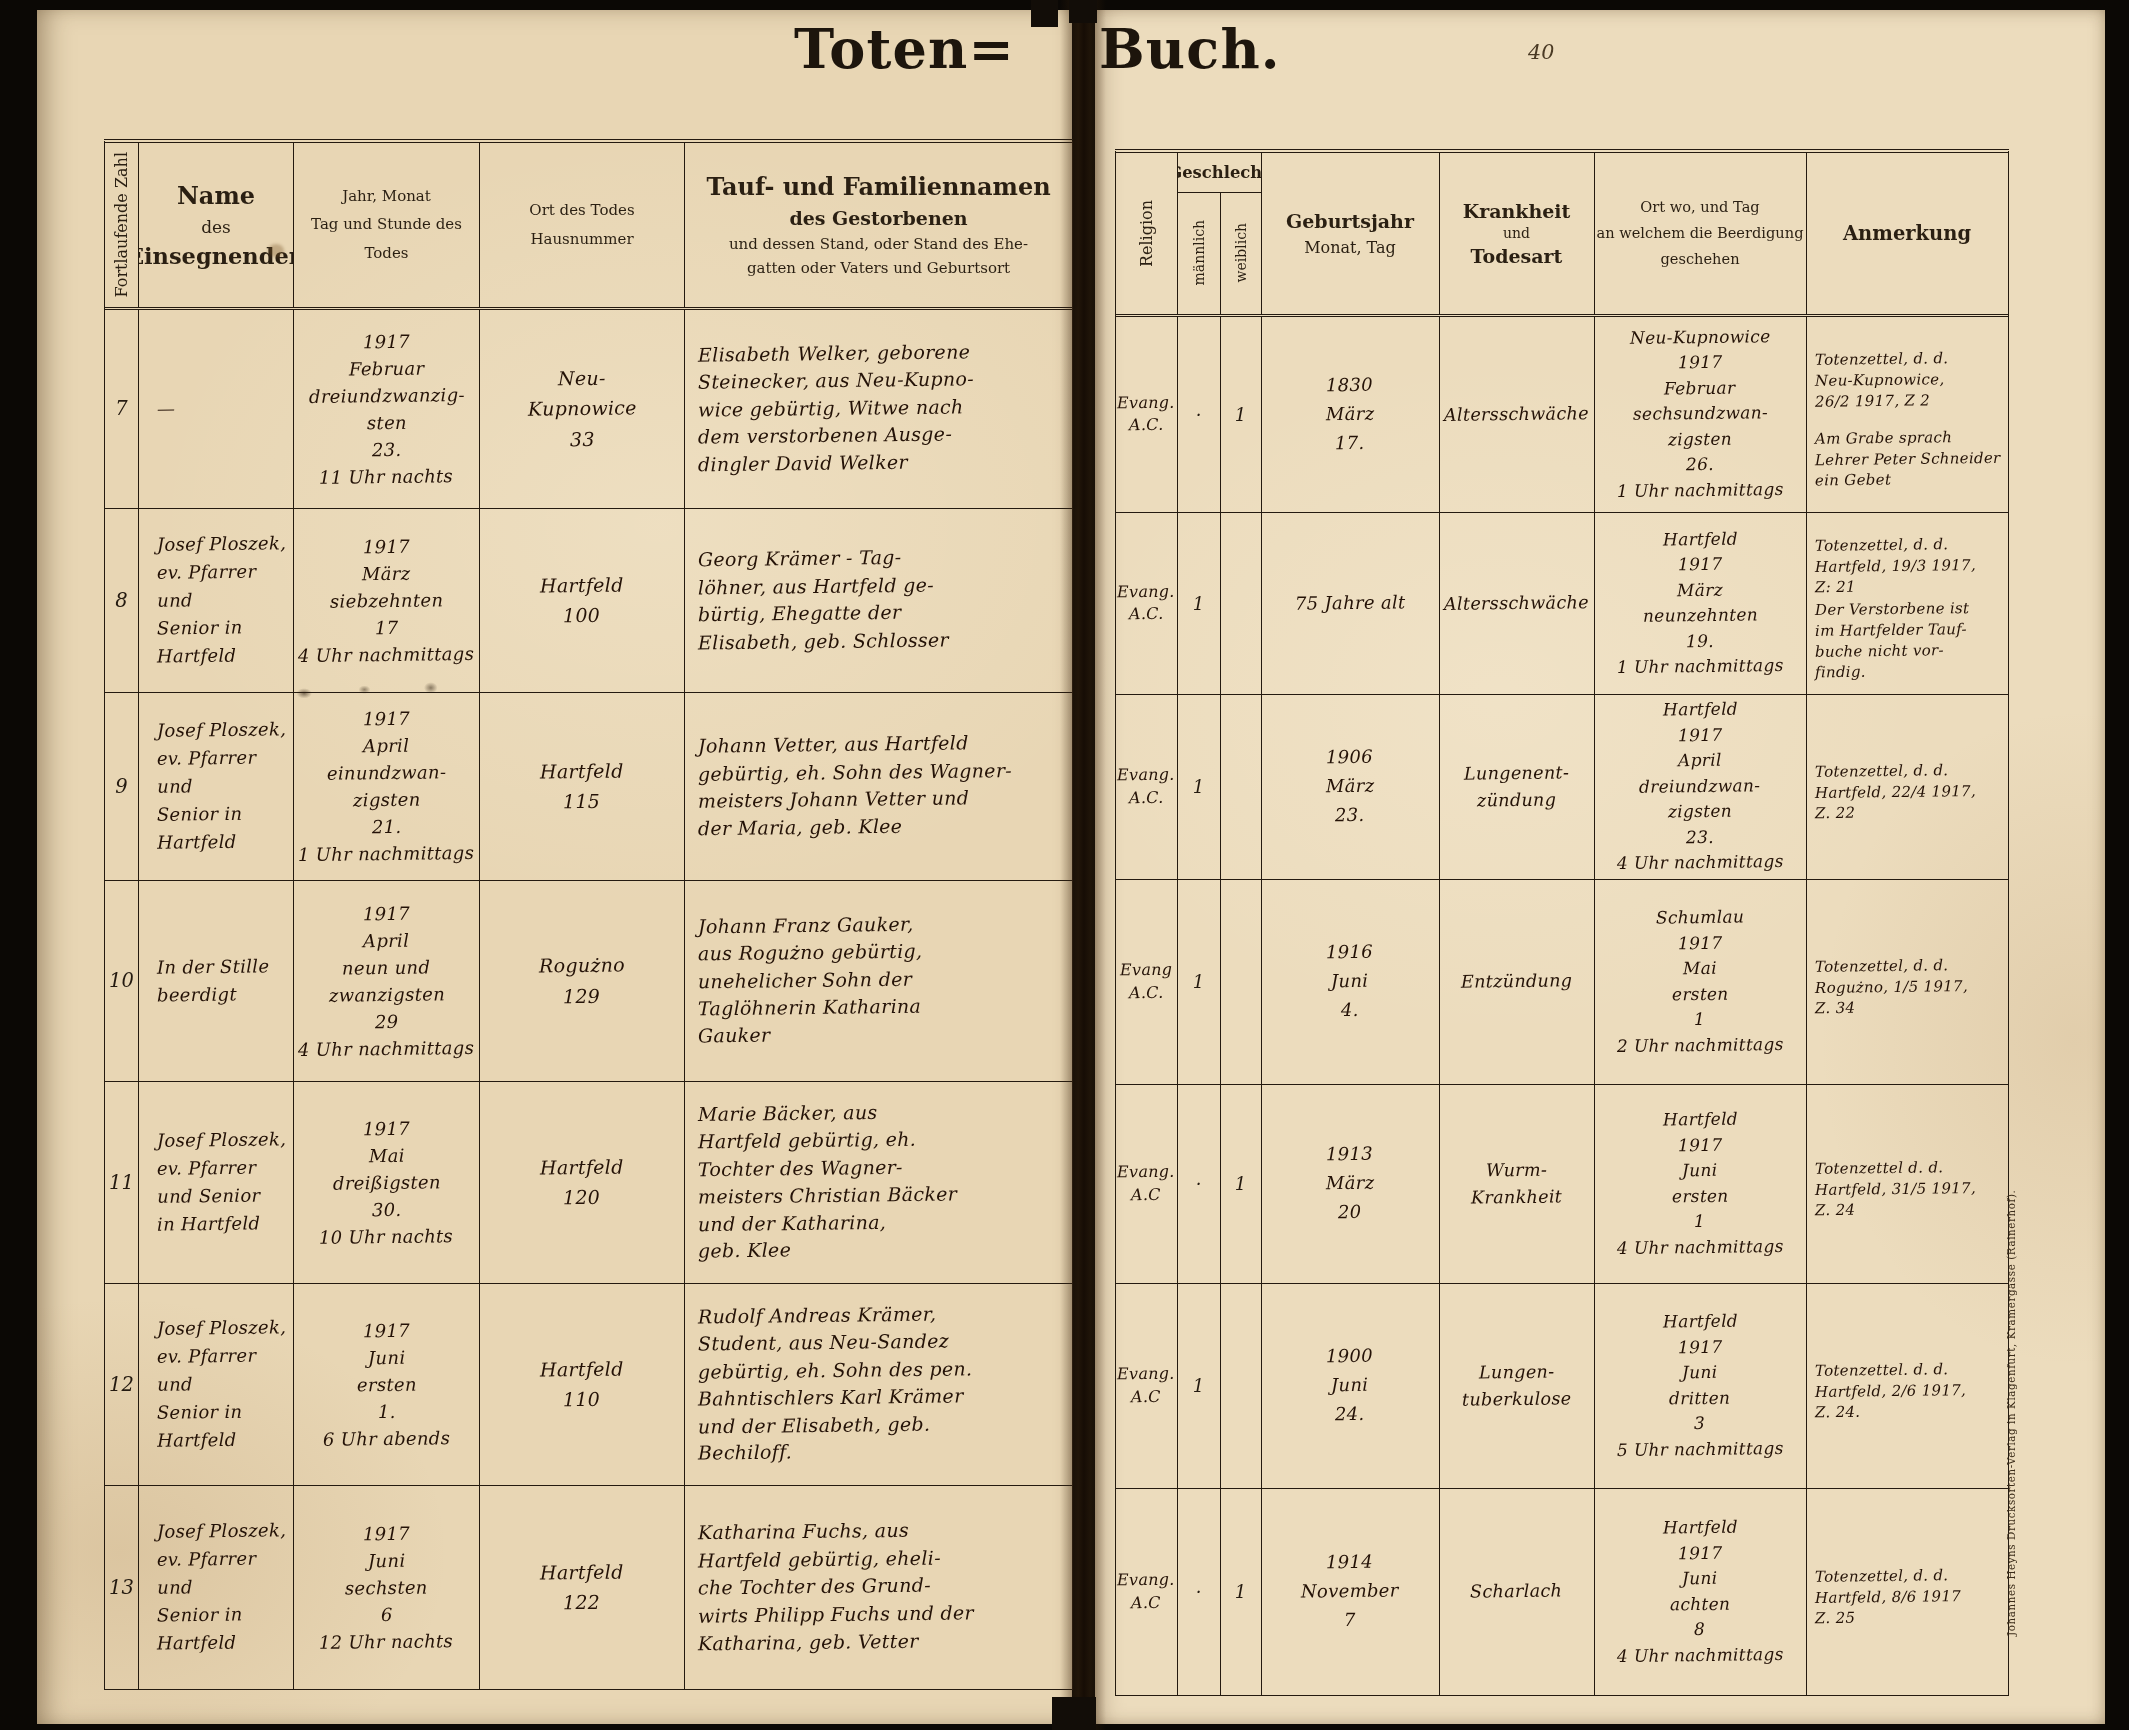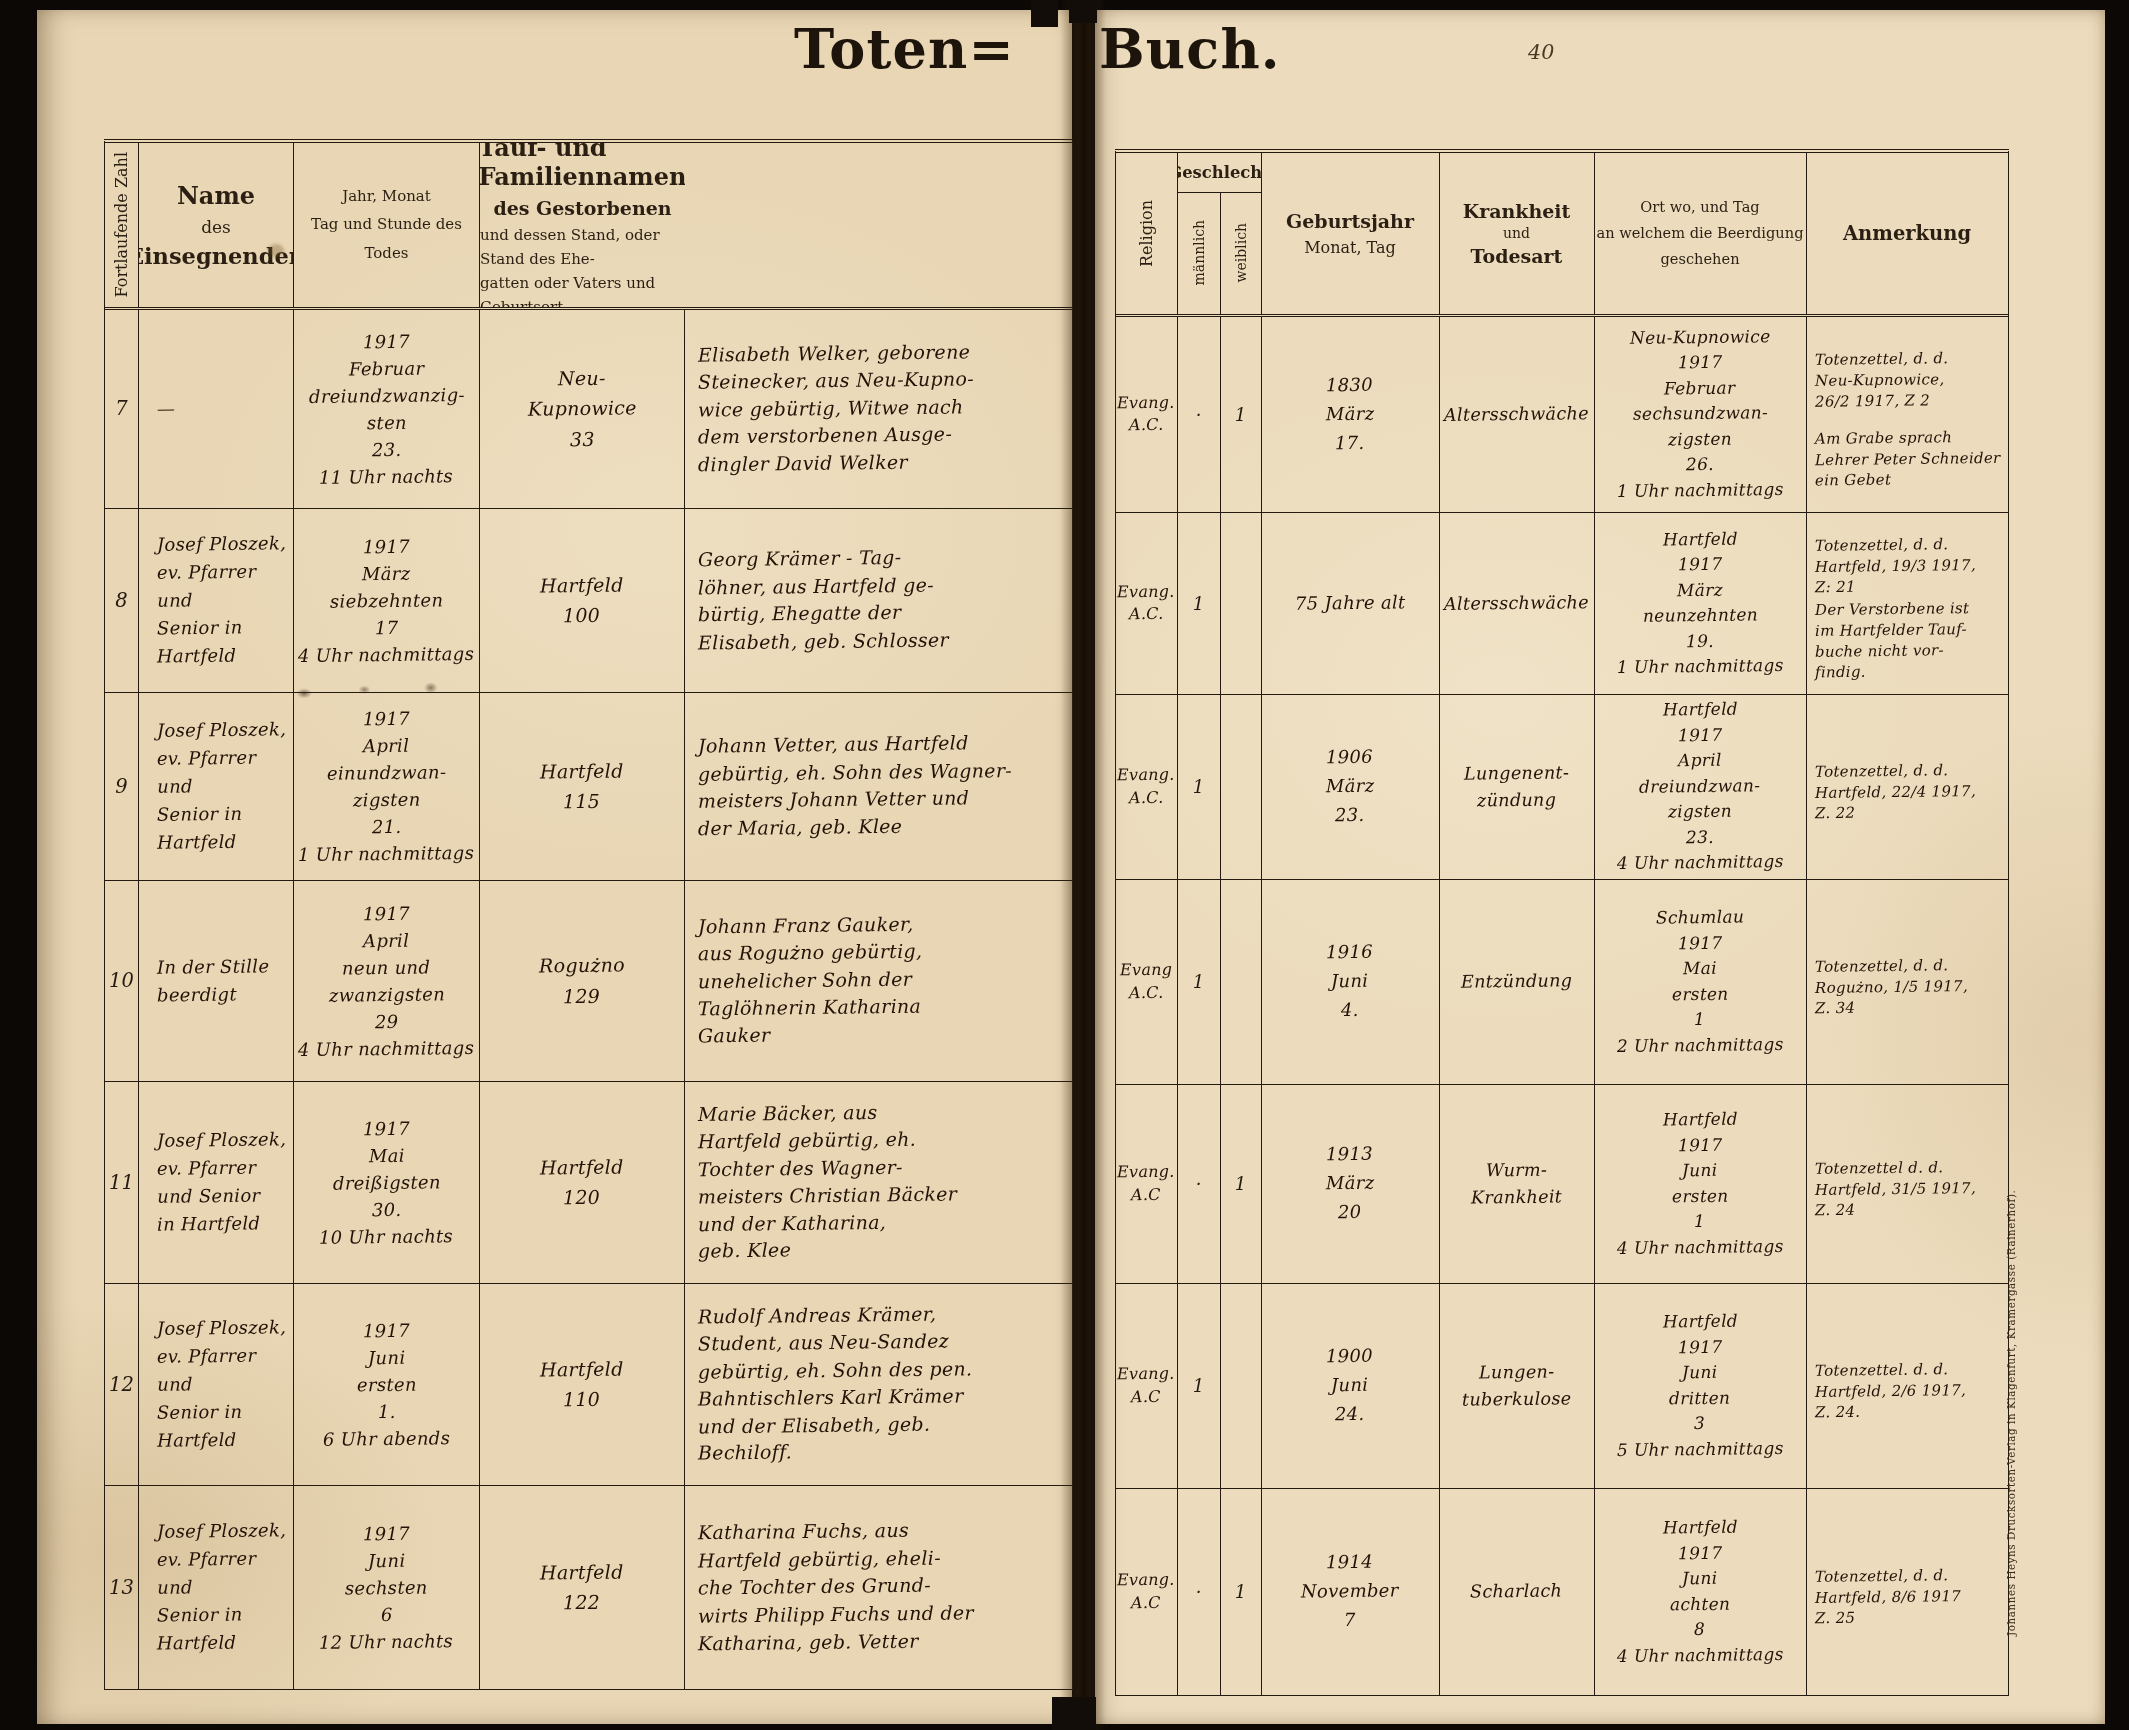--- a/index.html
+++ b/index.html
@@ -110,20 +110,24 @@
       <div class="cell lh-name">
         <div class="hb hb1">Name</div>
         <div class="hs hs1">des</div>
         <div class="hb hb2">Einsegnenden</div>
       </div>
       <div class="cell lh-tod">
         <div class="hs">Jahr, Monat</div>
         <div class="hs">Tag und Stunde des</div>
         <div class="hs">Todes</div>
       </div>
+      <div class="cell lh-ort">
+        <div class="hs">Ort des Todes</div>
+        <div class="hs">Hausnummer</div>
+      </div>
       <div class="cell lh-tauf">
         <div class="hb hb1">Tauf- und Familiennamen</div>
         <div class="hb hb2">des Gestorbenen</div>
         <div class="hs hs2">und dessen Stand, oder Stand des Ehe-</div>
         <div class="hs hs2">gatten oder Vaters und Geburtsort</div>
       </div>
     </div>
     <div id="left-rows">
         <div class="lrow" style="height: 198px;">
           <div class="cell cnum">7</div>

